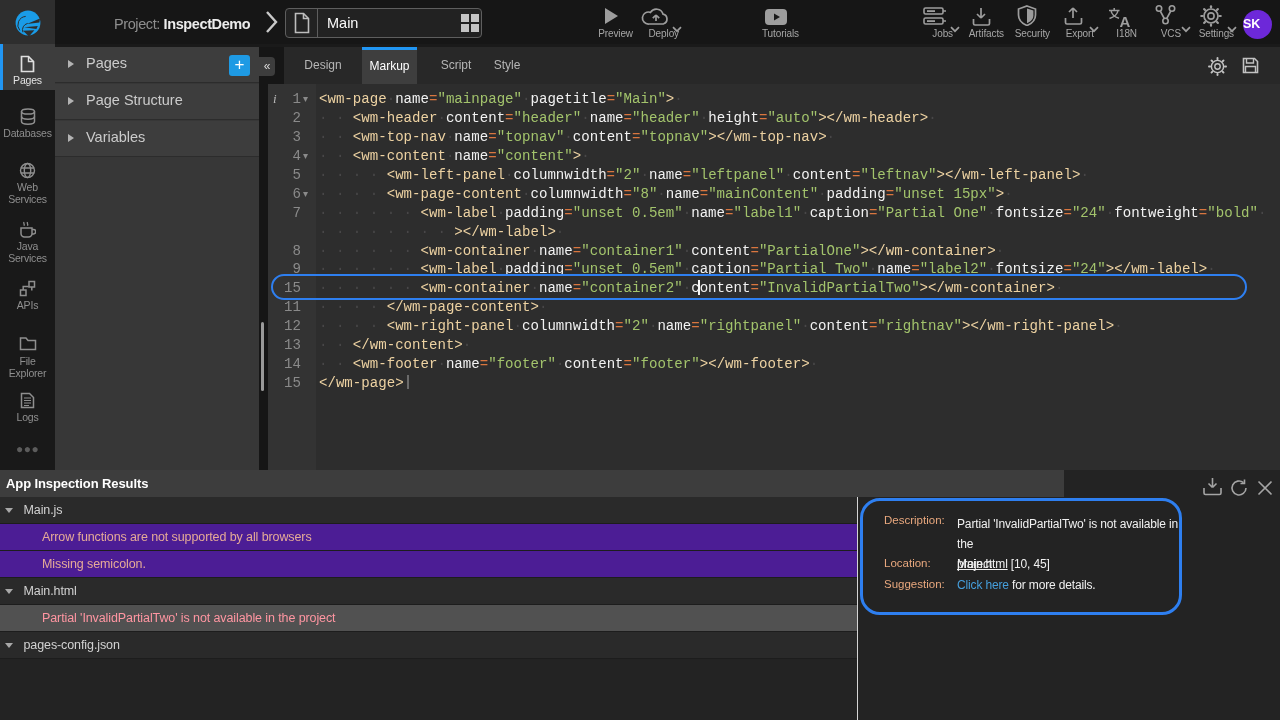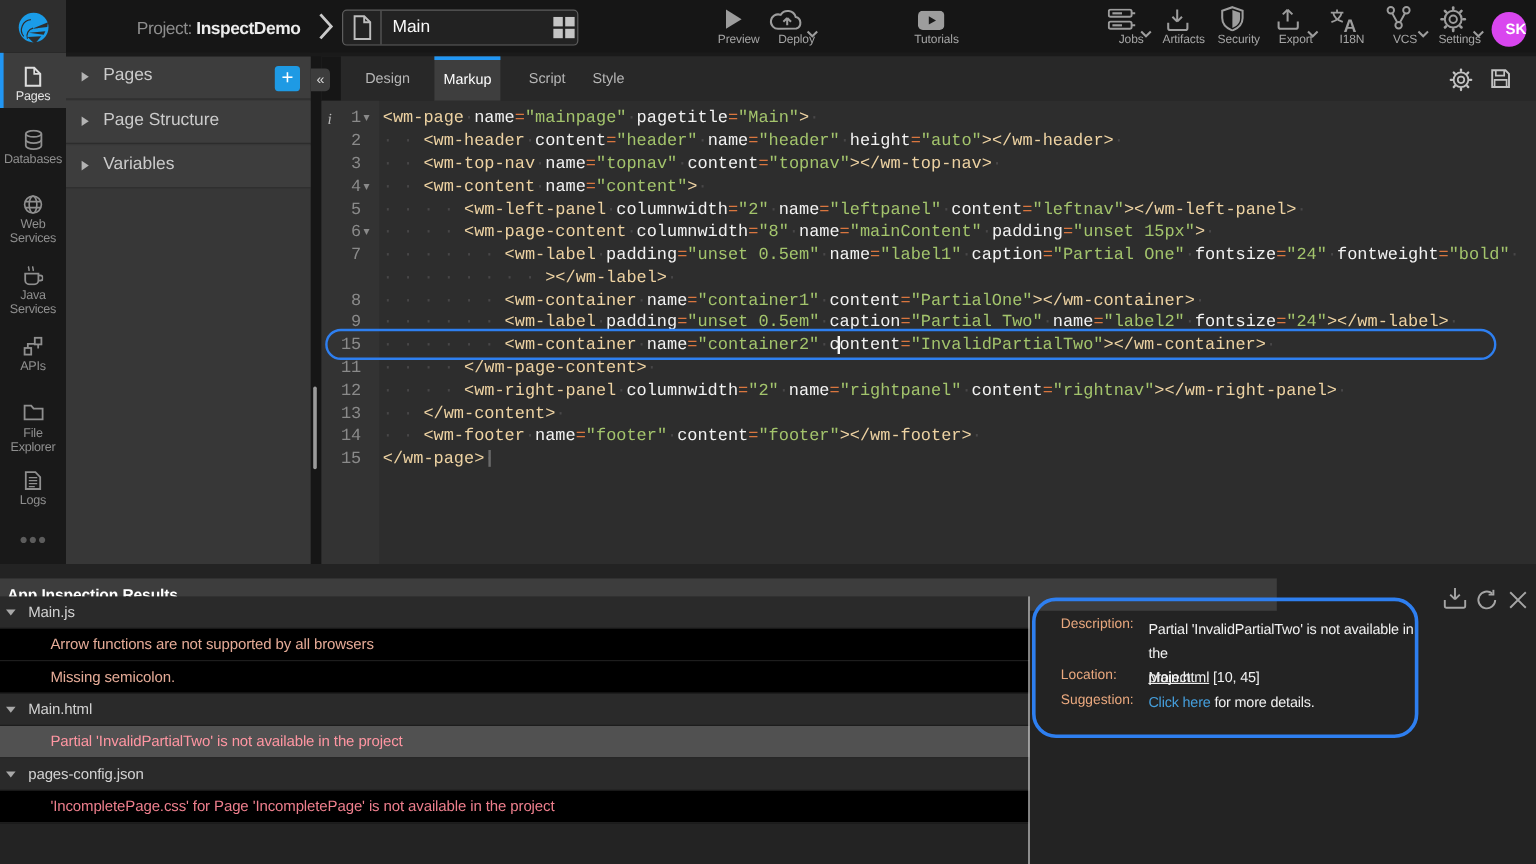--- a/index.html
+++ b/index.html
@@ -8,21 +8,21 @@
 #logotile { position:absolute; left:0; top:0; width:55px; height:44px; background:#2e2e2e; }
 #project { position:absolute; left:67px; top:16px; font-size:14.5px; color:#8e8e8e; letter-spacing:-0.4px;margin-left:47px; }
 #project b { color:#ececec; font-weight:bold; }
 #bigchev { position:absolute; left:262px; top:10px; }
 #maintab { position:absolute; left:285px; top:8px; width:197px; height:30px; border:1px solid #5e5e5e; border-radius:4px; background:#222; }
 #maintab .sep { position:absolute; left:31px; top:0; width:1px; height:28px; background:#5e5e5e; }
 #maintab .fi { position:absolute; left:7px; top:3px; }
 #maintab .nm { position:absolute; left:41px; top:6px; font-size:14.5px; color:#fafafa; }
 #maintab .gr { position:absolute; left:175px; top:5px; }
 .tlabel { position:absolute; font-size:10px; color:#a6a6a6; text-align:right; letter-spacing:-0.1px; }
-#avatar { position:absolute; left:1243px; top:10px; width:29px; height:29px; border-radius:50%; background:#d946ef; color:#fff; font-size:12.5px; font-weight:bold; text-align:right; line-height:29px; }
+#avatar { position:absolute; left:1243px; top:10px; width:29px; height:29px; border-radius:50%; background:#6d28d9; color:#fff; font-size:12.5px; font-weight:bold; text-align:left; line-height:29px; }
 
 #sidebar { position:absolute; left:0; top:44px; width:55px; height:426px; background:#191919; }
 .sbi { position:absolute; left:0; width:55px; text-align:center; }
 .sbic { height:18px; }
 .sblab { font-size:10.5px; color:#8f8f8f; margin-top:2px; line-height:11.5px; letter-spacing:-0.2px; }
 .sbi.active .sblab { color:#e3e3e3; }
 #sbactive { position:absolute; left:0; top:0; width:55px; height:46px; background:#3d3d3d; border-left:3px solid #2196f3; }
 #sbdots { position:absolute; left:16px; top:398px; color:#5c5c5c; font-size:12px; letter-spacing:0.5px; }
 
 #panel { position:absolute; left:55px; top:47px; width:204px; height:423px; background:#373737; }
@@ -47,27 +47,27 @@
 .gut { position:absolute; left:0; top:0; width:33px; text-align:right; color:#8a8a8a; }
 .fold { position:absolute; left:35px; top:0; color:#8a8a8a; font-size:10px; font-family:"Liberation Sans"; }
 .ct { position:absolute; left:51px; top:0; white-space:pre; }
 .t { color:#edd2a2; } .a { color:#f2f2f2; } .e { color:#d9763f; } .v { color:#a3c46c; } .w { color:#484748; }
 #iicon { position:absolute; left:5px; top:7px; color:#b9b9b9; font-family:"Liberation Serif",serif; font-style:italic; font-size:13px; }
 #linebox { position:absolute; left:3px; top:190px; width:976px; height:26px; border:2px solid #2e7ff0; border-radius:13px; }
 #caret { position:absolute; left:430px; top:196px; width:1.5px; height:15px; background:#f5f5f5; }
 #eofmark { position:absolute; left:139px; top:291px; width:2px; height:14px; background:#6a6a6a; }
 
 #console { position:absolute; left:0; top:470px; width:1280px; height:250px; background:#232323; }
-#chead { position:absolute; left:0; top:12px; width:1064px; height:27px; background:#3d3d3d; }
+#chead { position:absolute; left:0; top:0; width:1064px; height:27px; background:#3d3d3d; }
 #chead .ti { position:absolute; left:6px; top:6px; font-size:13px; font-weight:bold; color:#fff; letter-spacing:-0.1px; }
 .crow { position:absolute; left:0; width:858px; height:27px; border-bottom:1px solid #1d1d1d; font-size:12.5px; line-height:26px; letter-spacing:-0.1px; }
 .crow.grp { color:#d2d2d2; background:#2a2a2a; }
 .crow.grp .tri { position:absolute; left:5px; top:10.5px; width:0; height:0; border-top:5.5px solid #a8a8a8; border-left:4.5px solid transparent; border-right:4.5px solid transparent; }
 .crow.grp .gt { position:absolute; left:23.5px; }
-.crow.msg { background:#000000; }
+.crow.msg { background:#4c1d95; }
 .crow.msg .mt { position:absolute; left:42px; }
 .warn { color:#e5ab97; }
 .err { color:#ee7f8d; }
 .crow.sel { background:#515151; }
 .crow.sel .mt { color:#ff96a2; }
 #cdiv { position:absolute; left:857px; top:27px; width:1px; height:223px; background:#d4d4d4; }
 #detail { position:absolute; left:860px; top:28px; width:322px; height:117px; border:3px solid #2e7ff0; border-radius:20px; }
 #detail .lab { position:absolute; left:21px; color:#e9a87e; font-size:11.5px; }
 #detail .val { position:absolute; left:94px; color:#f0f0f0; font-size:12px; letter-spacing:-0.15px; }
 #detail a { color:#459fdd; text-decoration:none; }
@@ -403,23 +403,20 @@
         <div class="tri"></div>
         <span class="gt">Main.html</span>
       </div>
     <div class="crow msg sel" style="top:135px">
         <span class="mt">Partial 'InvalidPartialTwo' is not available in the project</span>
       </div>
     <div class="crow grp" style="top:162px">
         <div class="tri"></div>
         <span class="gt">pages-config.json</span>
       </div>
-    <div class="crow msg" style="top:189px">
-        <span class="mt err">'IncompletePage.css' for Page 'IncompletePage' is not available in the project</span>
-      </div>
     <div id="cdiv"></div>
     <div id="detail">
       <div class="lab" style="top:13px">Description:</div>
       <div class="val" style="top:13px;line-height:20px">Partial 'InvalidPartialTwo' is not available in the<br>project</div>
       <div class="lab" style="top:56px">Location:</div>
       <div class="val" style="top:56px"><u>Main.html</u> [10, 45]</div>
       <div class="lab" style="top:77px">Suggestion:</div>
       <div class="val" style="top:77px"><a>Click here</a> for more details.</div>
     </div>
   </div>

